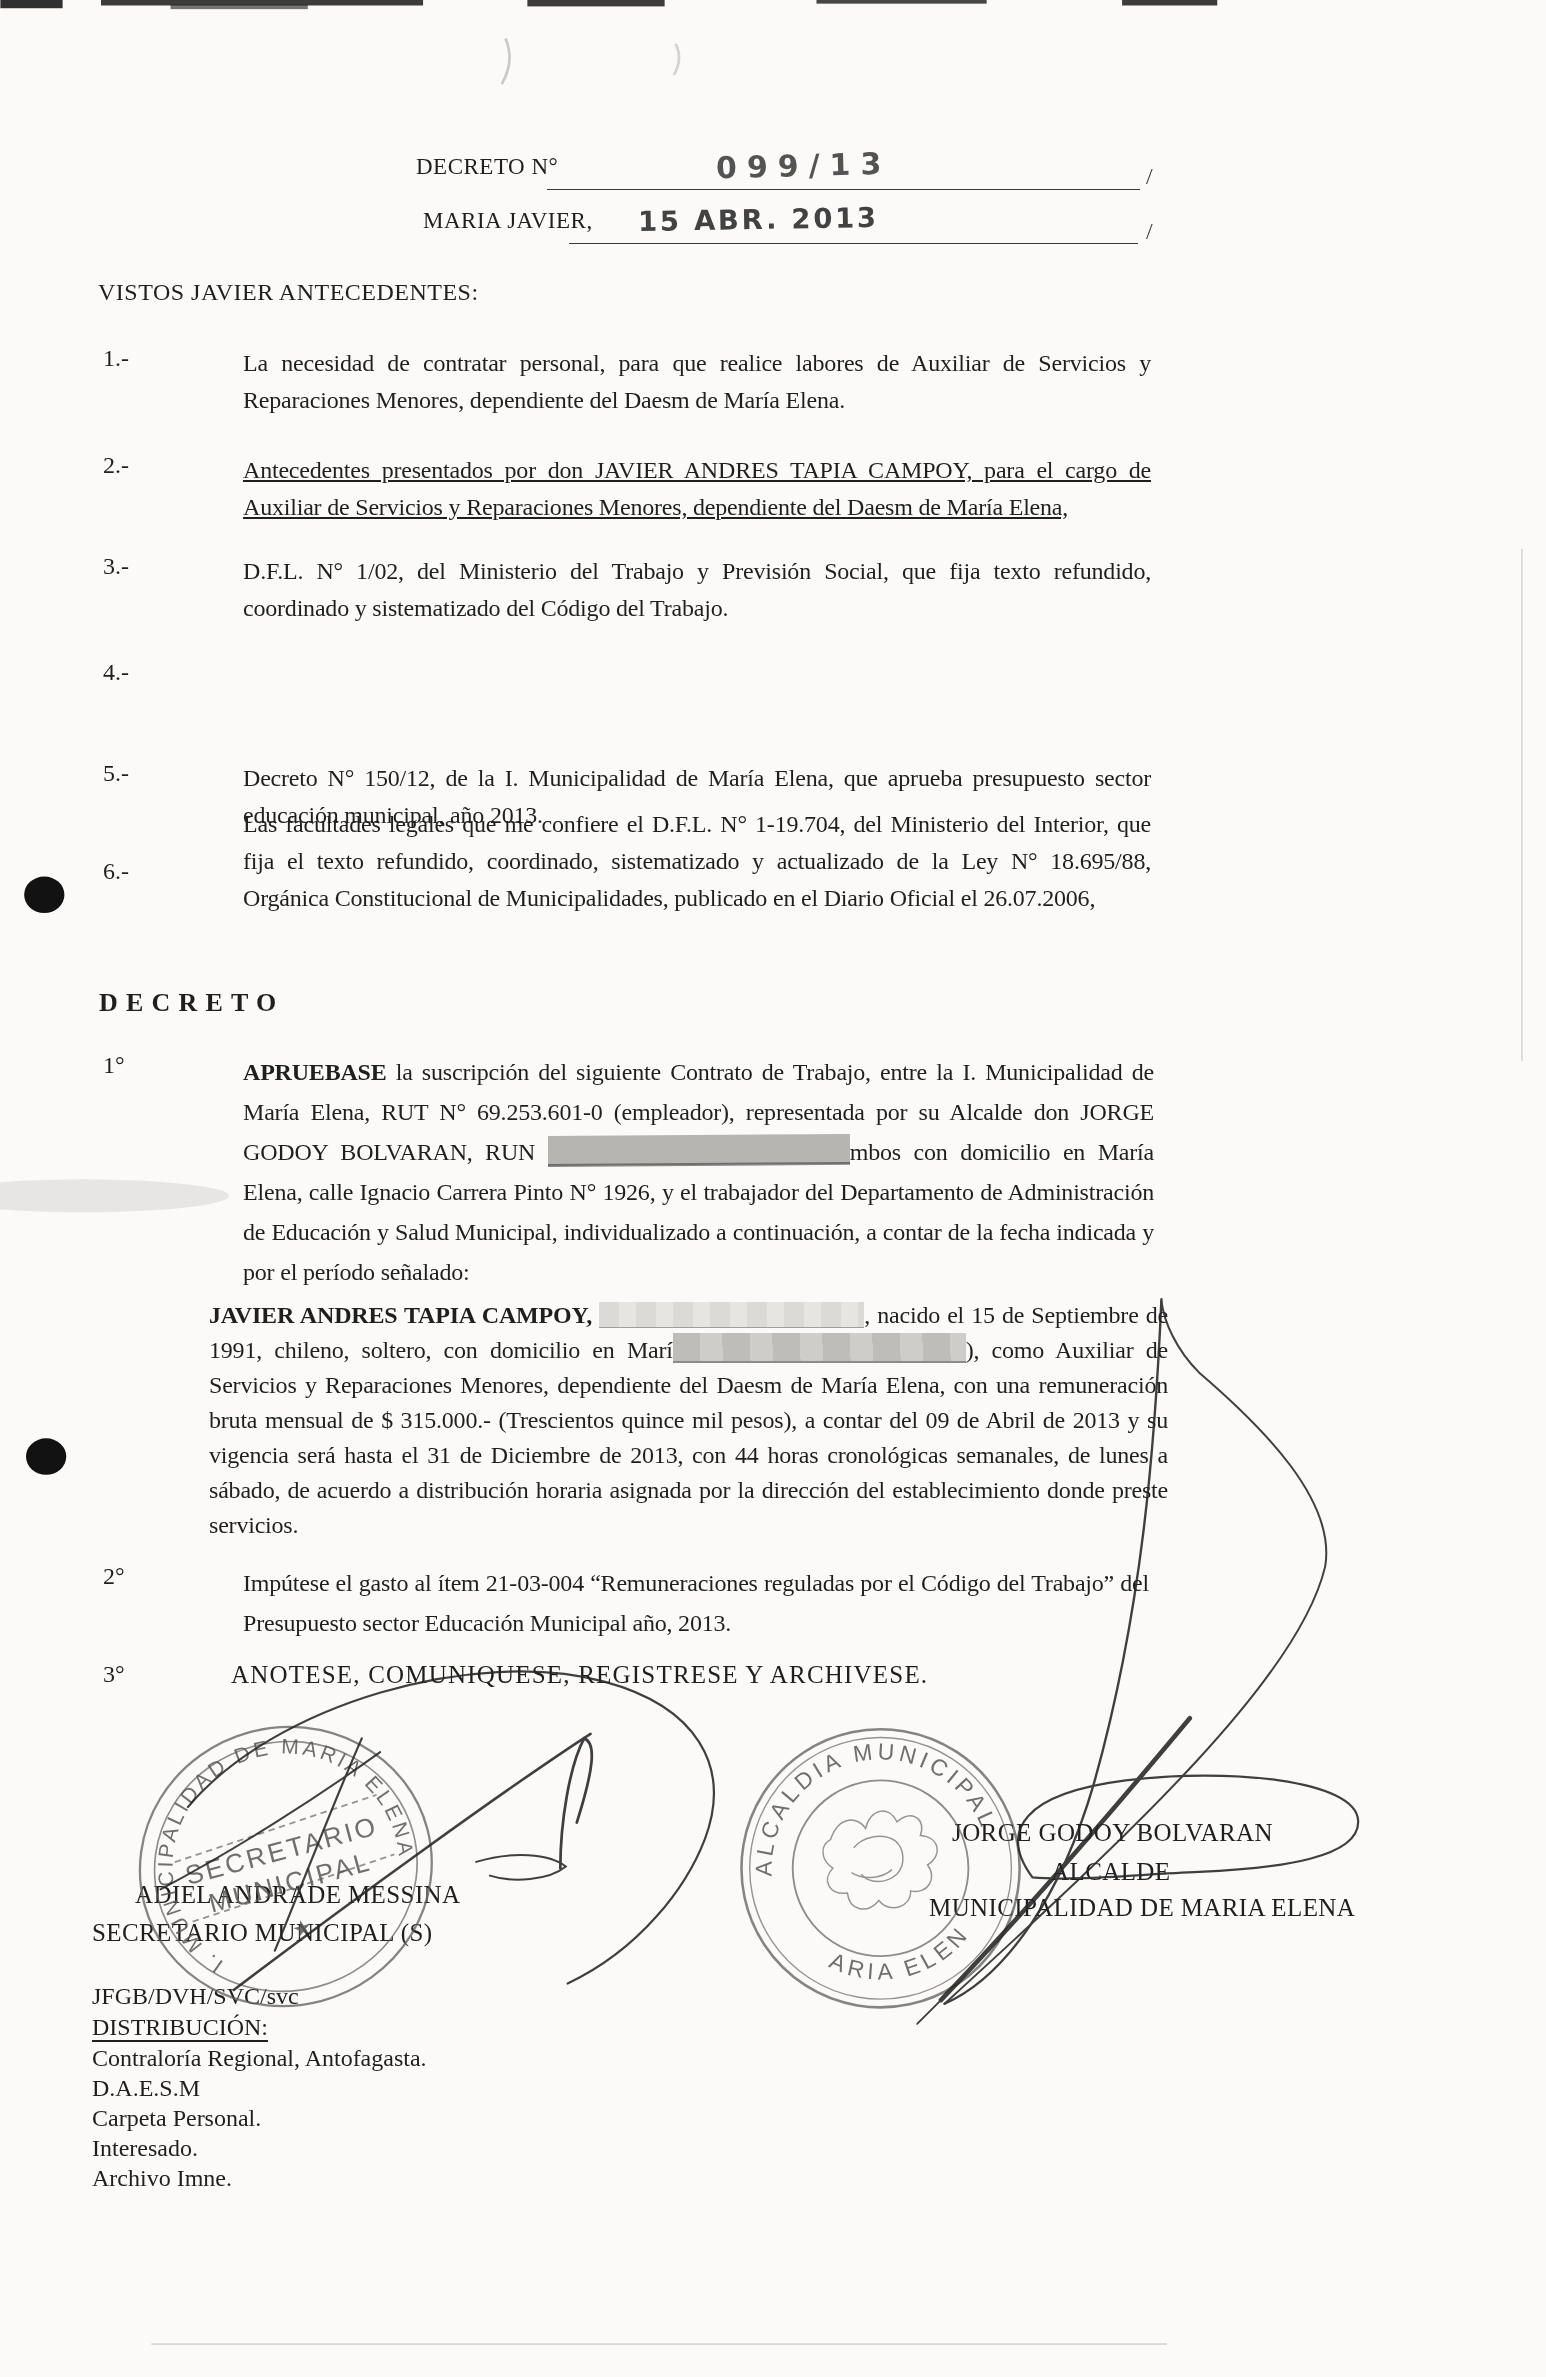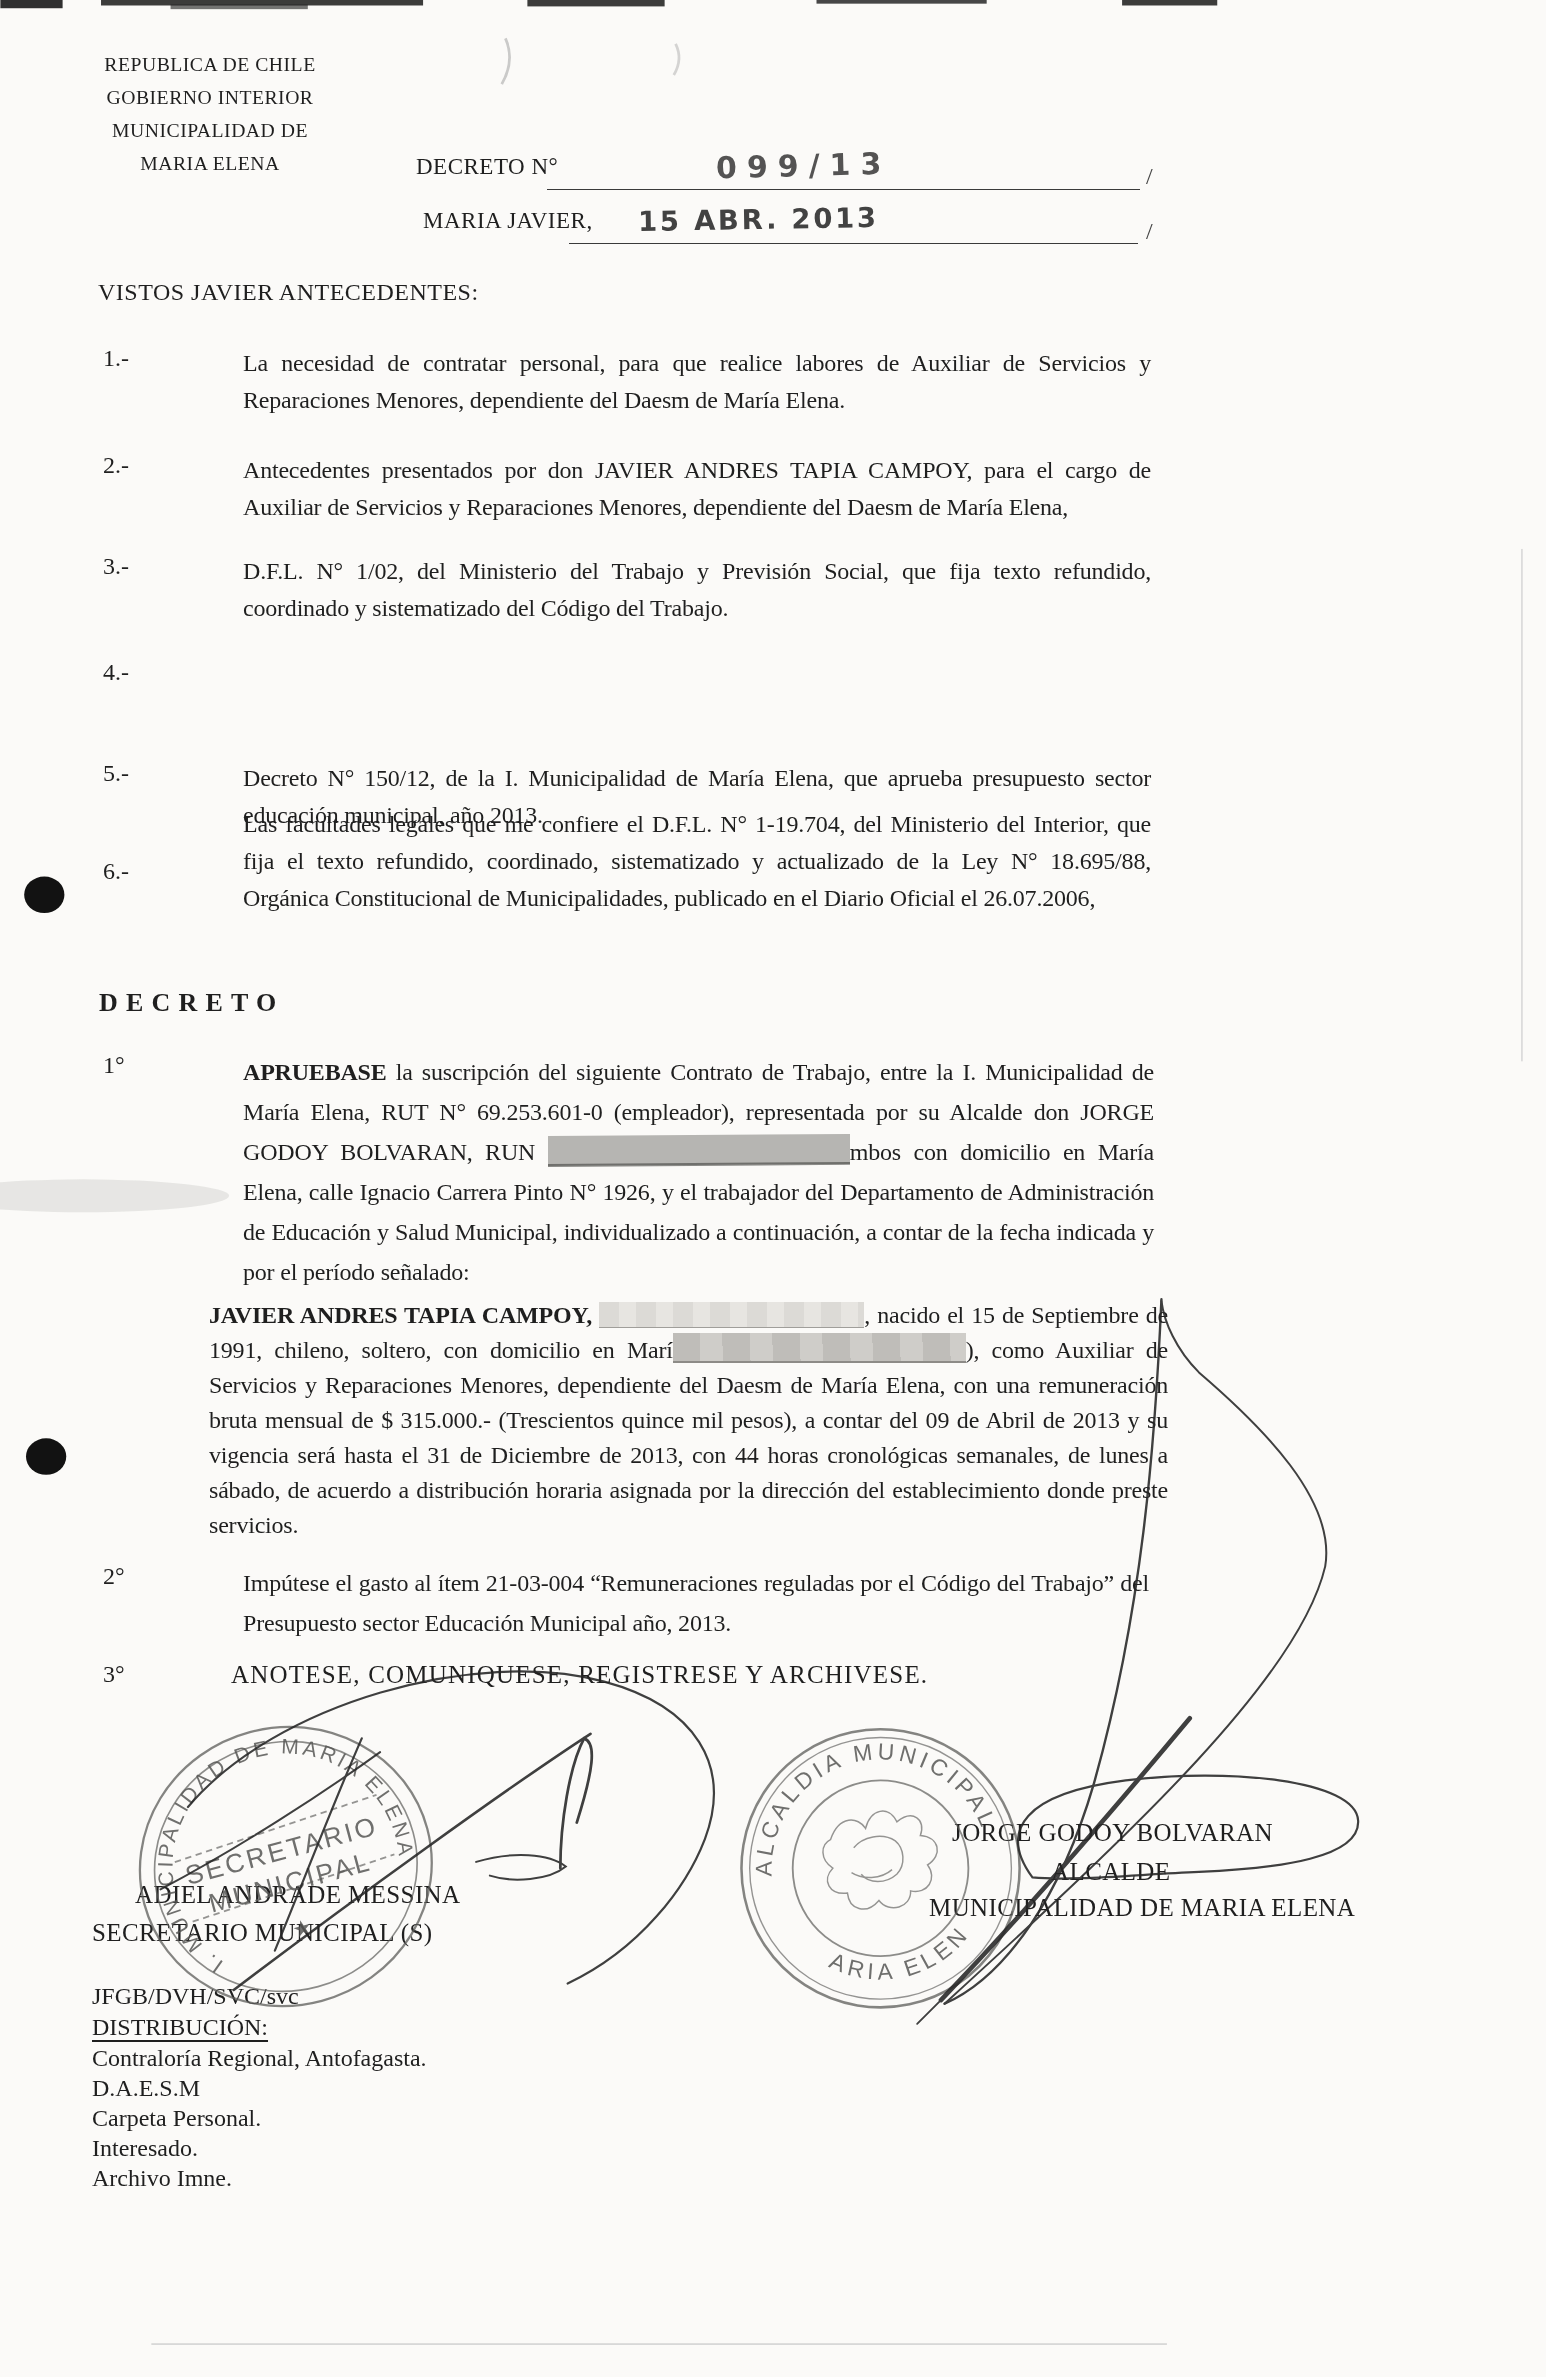--- a/index.html
+++ b/index.html
@@ -35,46 +35,40 @@
   .footer-line{font-size:24px;line-height:30px;}
   .dist-head{text-decoration:underline;text-decoration-thickness:1.8px;text-underline-offset:4.6px;}
   .stamp-text{font-family:"Liberation Sans",sans-serif;fill:#575755;opacity:.85;}
   svg{position:absolute;left:0;top:0;pointer-events:none;}
 </style>
 </head>
 <body>
 
 <div class="page">
 
-  <div class="abs letterhead">
-    <div>REPUBLICA DE CHILE</div>
-    <div>GOBIERNO INTERIOR</div>
-    <div>MUNICIPALIDAD DE</div>
-    <div>MARIA ELENA</div>
-  </div>
 
   <div class="abs fieldlabel" style="left:416px;top:154px;">DECRETO N°</div>
   <div class="abs uline" style="left:547px;top:146px;width:593px;height:43px;">
     <div class="abs stampnum" style="left:169px;top:1.8px;">099/13</div>
   </div>
   <div class="abs slash" style="left:1146px;top:163px;">/</div>
 
   <div class="abs fieldlabel" style="left:423px;top:208px;">MARIA JAVIER,</div>
   <div class="abs uline" style="left:569px;top:200px;width:569px;height:43px;">
     <div class="abs stampdate" style="left:69px;top:2.7px;">15 ABR. 2013</div>
   </div>
   <div class="abs slash" style="left:1146px;top:218px;">/</div>
 
   <div class="abs heading" style="left:98px;top:279px;">VISTOS JAVIER ANTECEDENTES:</div>
 
   <div class="abs itemnum" style="top:345px;">1.-</div>
   <div class="abs itemtxt" style="top:345px;">La necesidad de contratar personal,  para que realice labores de Auxiliar de Servicios y Reparaciones Menores, dependiente del Daesm de María Elena.</div>
 
   <div class="abs itemnum" style="top:452px;">2.-</div>
-  <div class="abs itemtxt" style="top:452px;">Antecedentes presentados por don JAVIER ANDRES TAPIA CAMPOY,  para el cargo de Auxiliar de Servicios y Reparaciones Menores, dependiente del Daesm de María Elena,</div>
+  <div class="abs itemtxt" style="top:452px;text-decoration:underline;">Antecedentes presentados por don JAVIER ANDRES TAPIA CAMPOY,  para el cargo de Auxiliar de Servicios y Reparaciones Menores, dependiente del Daesm de María Elena,</div>
 
   <div class="abs itemnum" style="top:553px;">3.-</div>
   <div class="abs itemtxt" style="top:553px;">D.F.L. N° 1/02, del Ministerio del Trabajo y Previsión Social, que fija texto refundido, coordinado y sistematizado del Código del Trabajo.</div>
 
   <div class="abs itemnum" style="top:659px;">4.-</div>
 
   <div class="abs itemnum" style="top:760px;">5.-</div>
   <div class="abs itemtxt" style="top:760px;">Decreto N° 150/12, de la I. Municipalidad de María Elena, que aprueba presupuesto sector educación municipal, año 2013.</div>
 
   <div class="abs itemnum" style="top:858px;">6.-</div>

